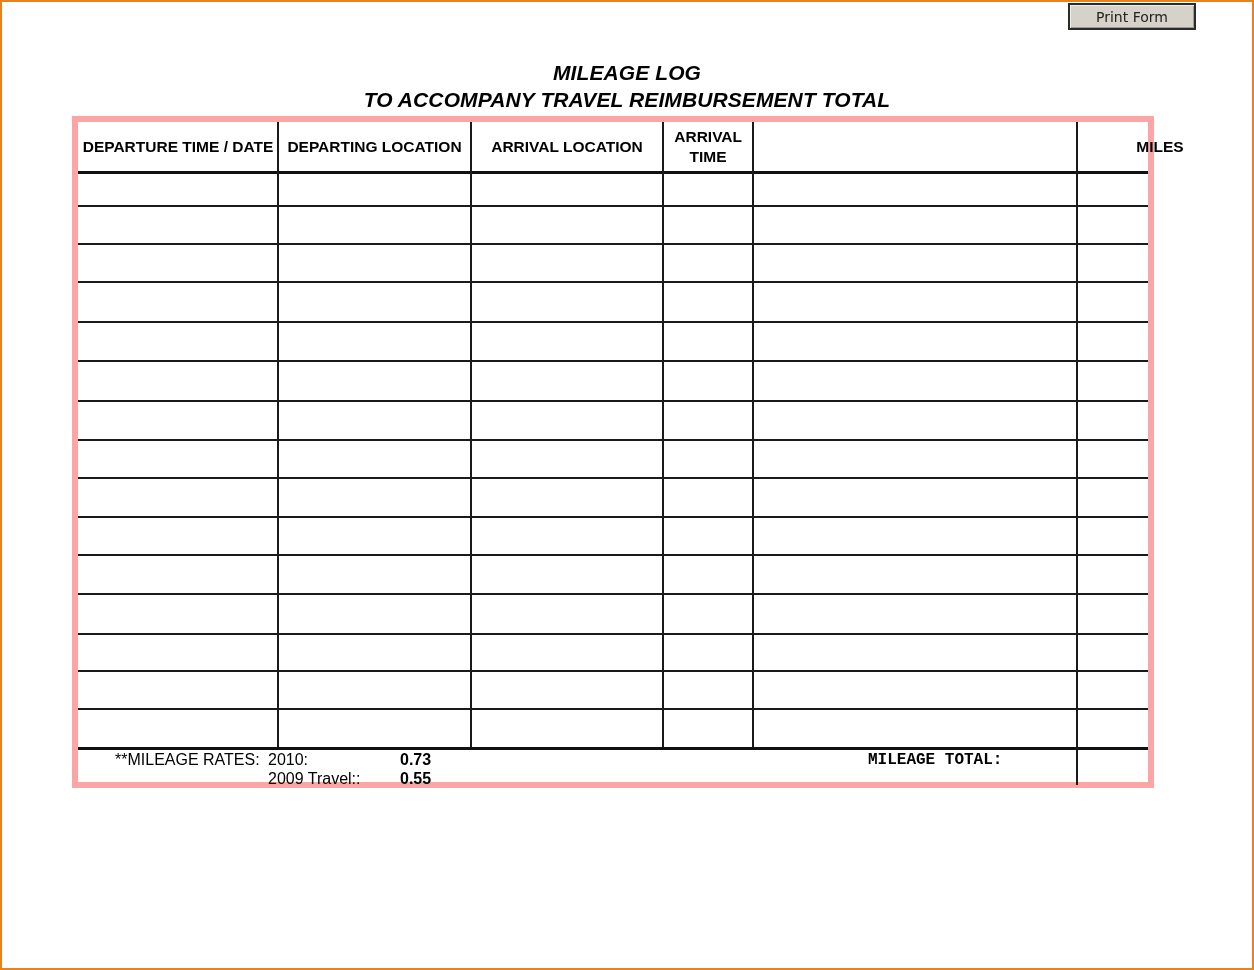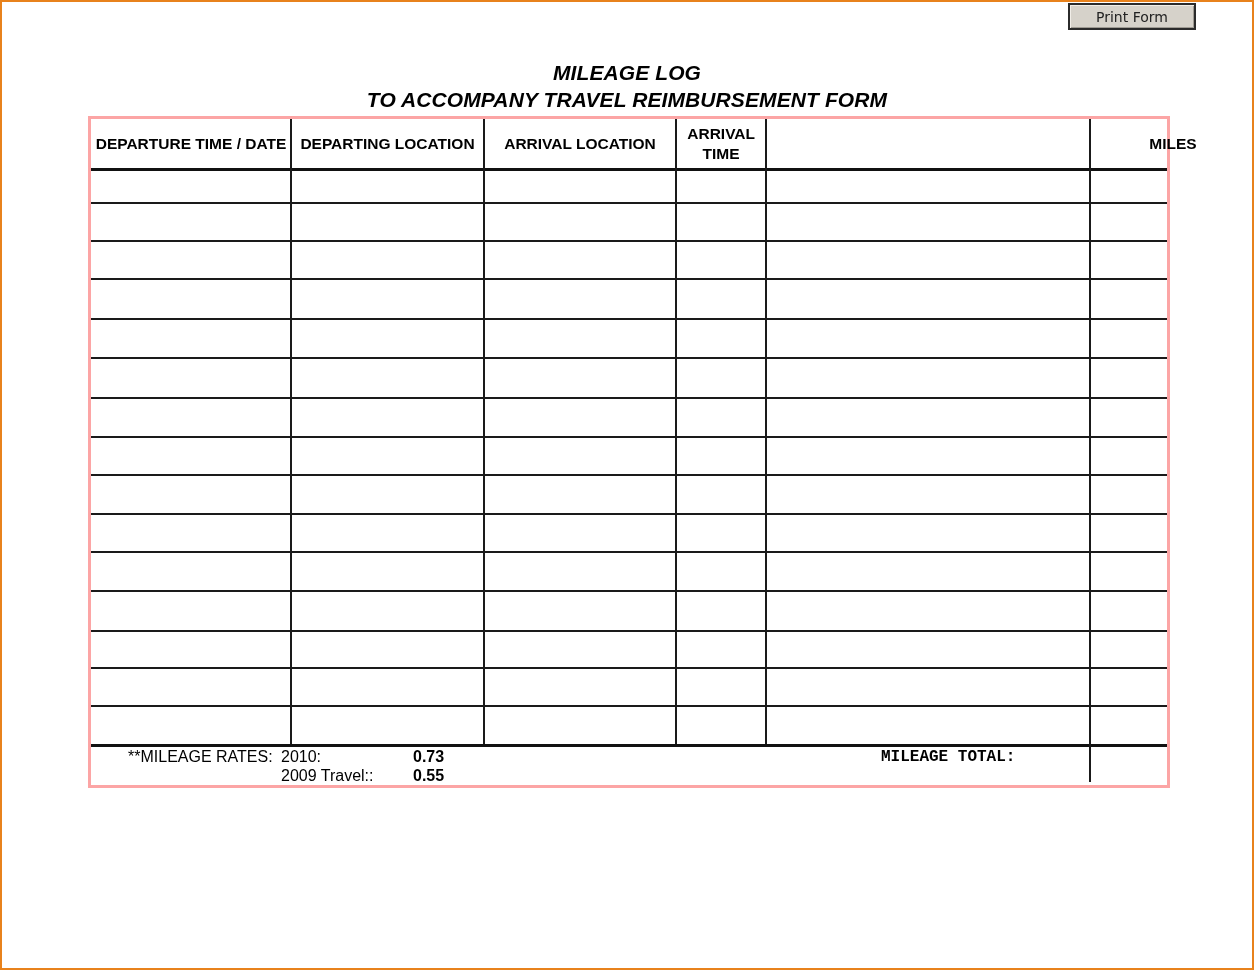--- a/index.html
+++ b/index.html
@@ -30,23 +30,23 @@
       font-style: italic;
       font-weight: bold;
       font-size: 21px;
       letter-spacing: 0.1px;
     }
     .title.t1 { top: 59px; left: 0; }
     .title.t2 { top: 86px; left: 0; }
 
     .grid {
       position: absolute;
-      left: 86px; top: 114px;
+      left: 70px; top: 114px;
       width: 1082px; height: 672px;
-      border: 3px solid #fca5a5;
+      border: 6px solid #fca5a5;
     }
     .hdr {
       position: absolute;
       display: flex; align-items: center; justify-content: center;
       text-align: center;
       font-weight: bold;
       font-size: 15.5px;
       line-height: 20px;
     }
     .vline { position: absolute; width: 2px; background: #1a1a1a; }
@@ -63,21 +63,21 @@
       padding-left: 36px;
     }
     .bold { font-weight: bold; }
   </style>
 </head>
 <body>
 
 <div class="print-btn">Print Form</div>
 
 <div class="title t1">MILEAGE LOG</div>
-<div class="title t2">TO ACCOMPANY TRAVEL  REIMBURSEMENT FORM</div>
+<div class="title t2">TO ACCOMPANY TRAVEL  REIMBURSEMENT TOTAL</div>
 
 <div class="grid" id="grid">
 
   <div class="hdr" style="left:0;top:0;width:200px;height:50px;">DEPARTURE TIME / DATE</div>
   <div class="hdr" style="left:393px;top:0;width:192px;height:50px;">ARRIVAL LOCATION</div>
   <div class="hdr" style="left:200px;top:0;width:193px;height:50px;">DEPARTING LOCATION</div>
   <div class="hdr" style="left:585px;top:0;width:90px;height:50px;padding:0 12px;">ARRIVAL TIME</div>
   <div class="hdr" style="left:999px;top:0;width:78px;height:50px;margin-left:44px;">MILES</div>
 
   <div class="foot-text" style="left:1px;top:629px;">**MILEAGE RATES:</div>

